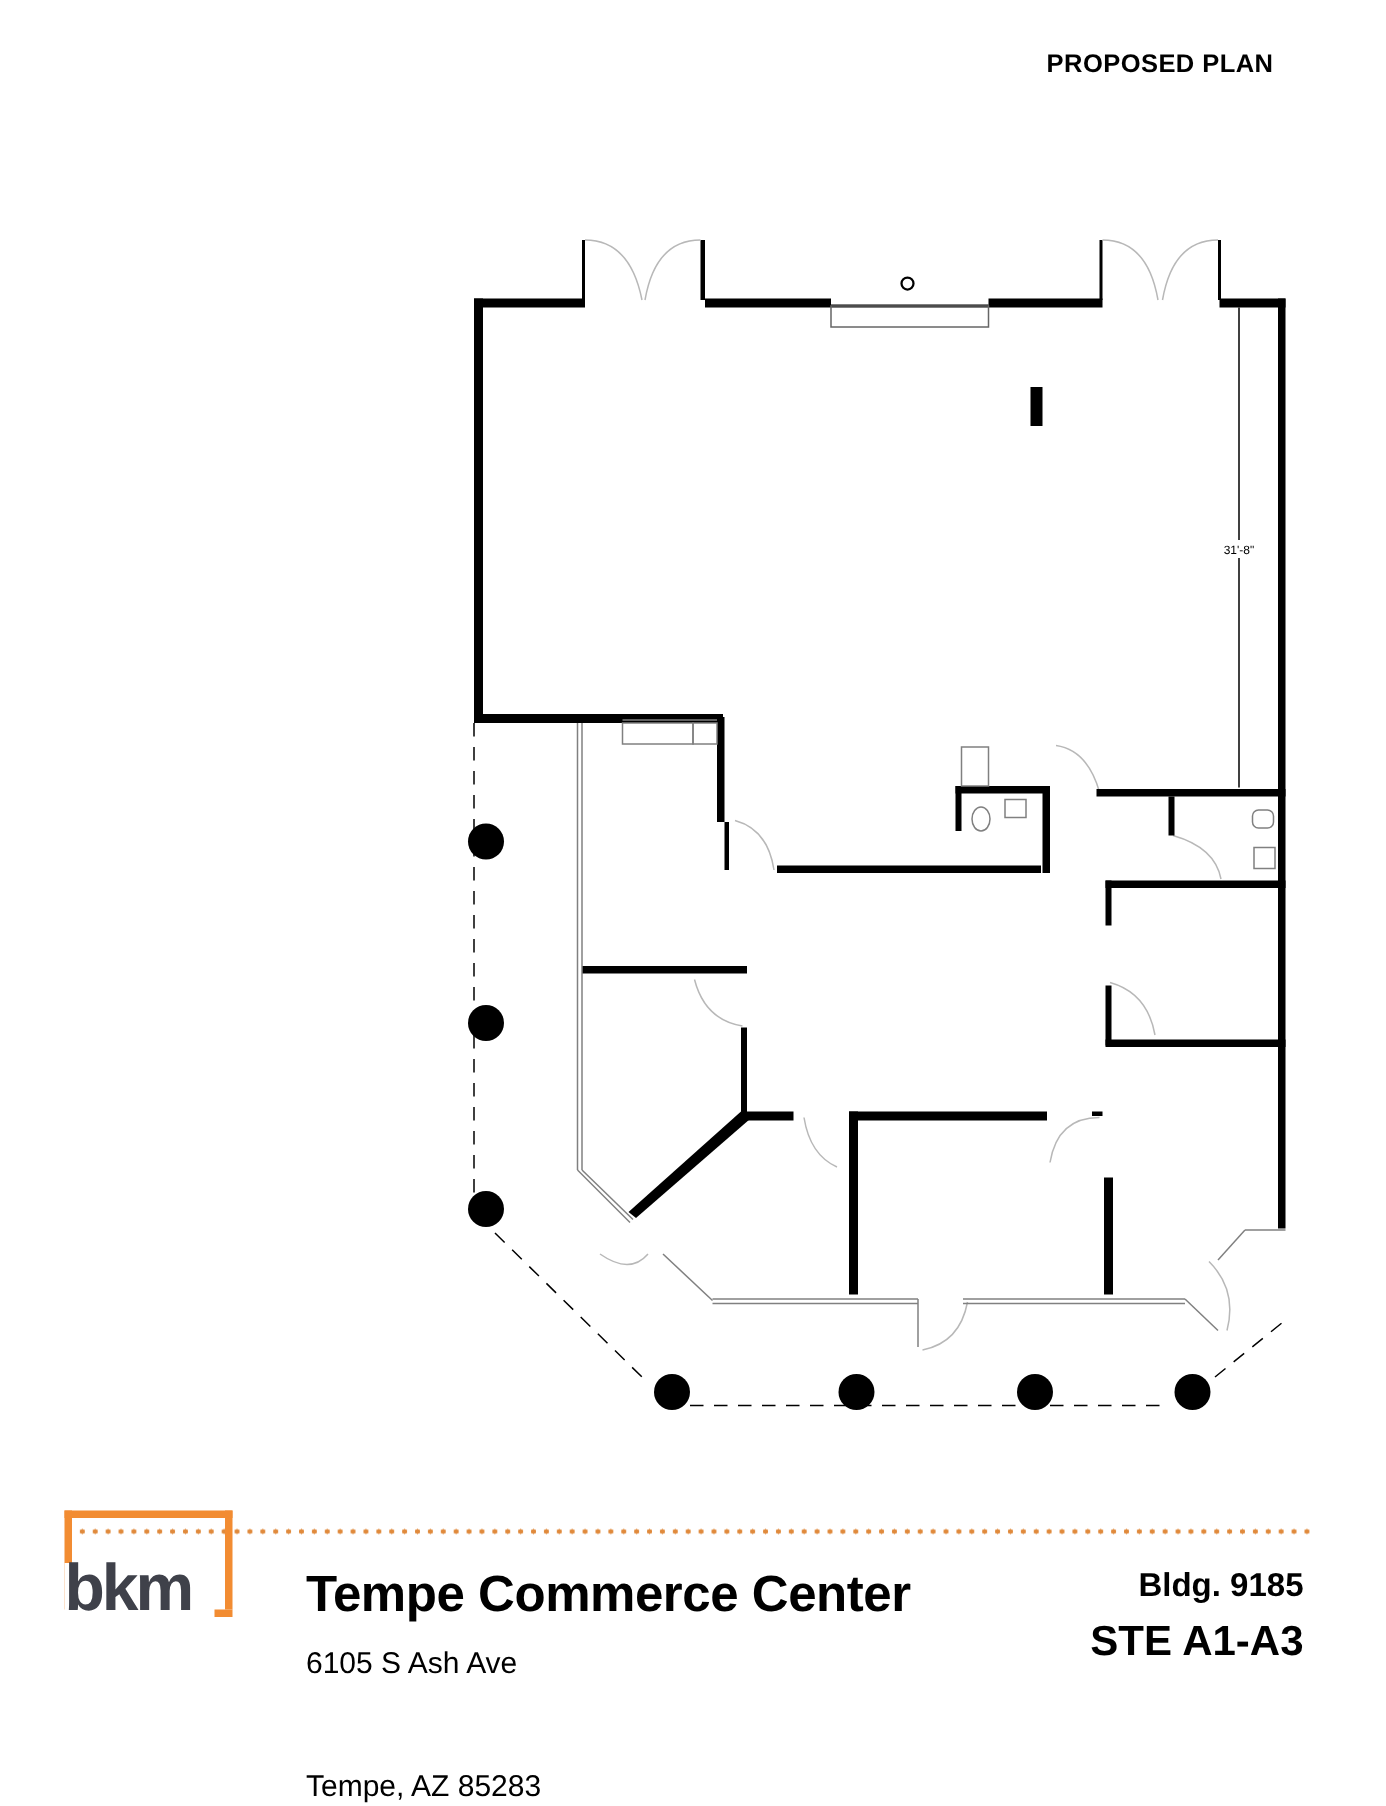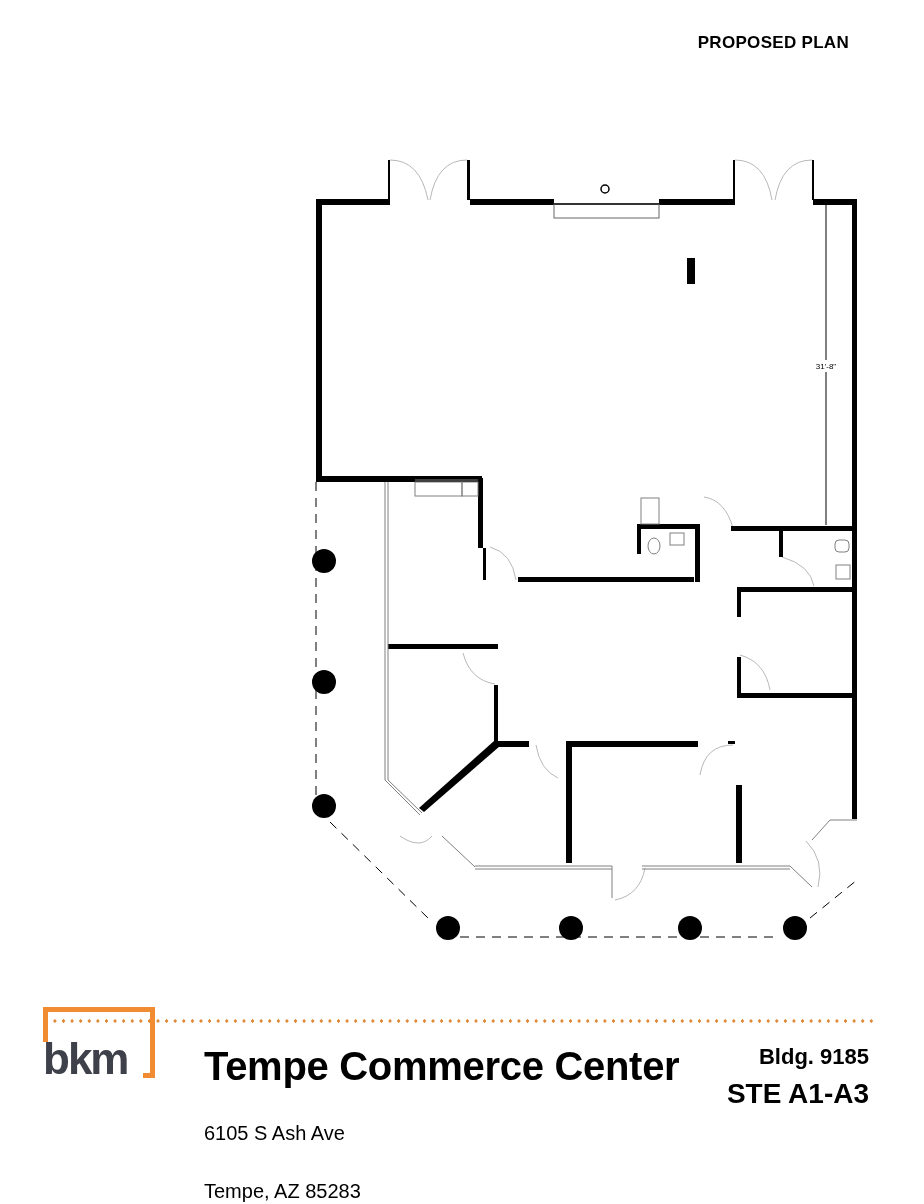--- a/index.html
+++ b/index.html
@@ -8,22 +8,22 @@
   svg.plan { position: absolute; left: 0; top: 0; }
   .dim-label { font-family: "Liberation Sans", sans-serif; font-size: 8px; }
   .divider { position: absolute; left: 42px; top: 1019px; width: 832px; height: 4px;
     background-image: radial-gradient(circle, #e08a3c 1.6px, transparent 1.8px);
     background-size: 8.6px 4px; background-repeat: repeat-x; }
   .logo { position: absolute; left: 43px; top: 1007px; width: 112px; height: 71px; }
   .logo-frame { position: absolute; left: 0; top: 0; width: 102px; height: 61px; border: 5px solid #f28c32; border-bottom: none; }
   .logo-frame-bottom { position: absolute; right: 0; bottom: 0; width: 12px; height: 5px; background: #f28c32; }
   .logo-frame-left-mask { position: absolute; left: 0; top: 35px; width: 8px; height: 36px; background: #fff; }
   .logo-text { position: absolute; left: 0; bottom: -3px; font-size: 44px; font-weight: bold; color: #3f414a; letter-spacing: -2px; line-height: 1; font-family: "Liberation Sans", sans-serif; }
-  .center-name { position: absolute; left: 204px; top: 1044px; font-size: 40px; font-weight: bold; letter-spacing: -0.3px; }
-  .address1 { position: absolute; left: 204px; top: 1098px; font-size: 20px; margin-top: 24px; }
+  .center-name { position: absolute; left: 204px; top: 1044px; font-size: 34px; font-weight: bold; letter-spacing: -0.3px; }
+  .address1 { position: absolute; left: 204px; top: 1098px; font-size: 20px; }
   .address2 { position: absolute; left: 204px; top: 1180px; font-size: 20px; }
   .bldg { position: absolute; right: 55px; top: 1044px; font-size: 22px; font-weight: bold; }
   .suite { position: absolute; right: 55px; top: 1078px; font-size: 28px; font-weight: bold; }
 </style>
 </head>
 <body>
 
 <div class="plan-title">PROPOSED PLAN</div>
 
 <svg class="plan" width="924" height="1000" viewBox="0 0 924 1000">

